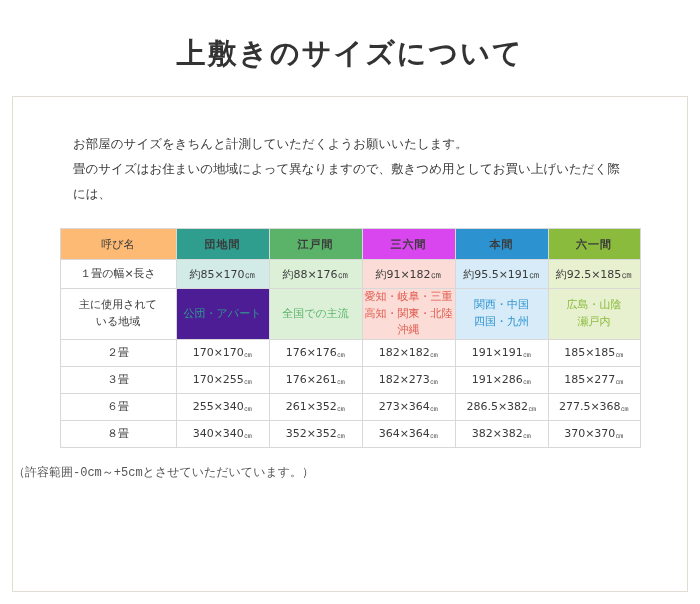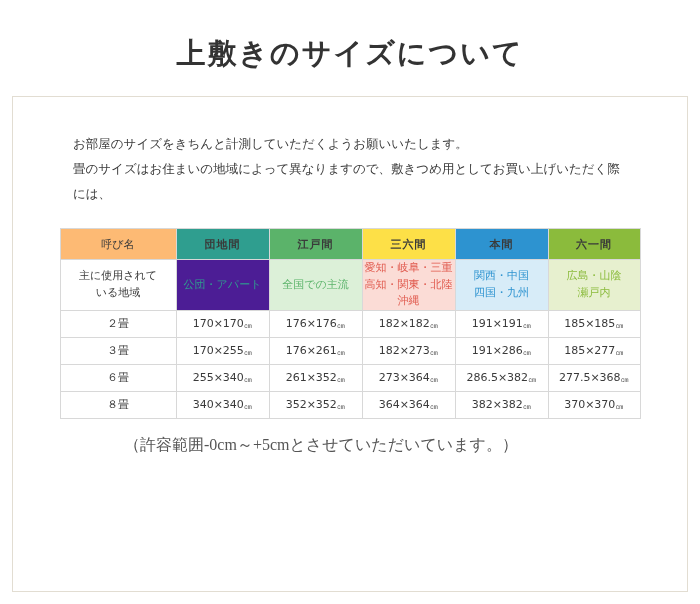--- a/index.html
+++ b/index.html
@@ -110,25 +110,25 @@
   .jo-label .unit {
     font-size: 11px;
   }
   .cm {
     font-size: 8.5px;
     vertical-align: baseline;
     position: relative;
     top: 1px;
   }
   .note {
-    text-align: center;
-    font-size: 16px;
+    text-align: left;
+    font-size: 12px;
     color: #555555;
     padding: 16px 58px 0 0;
-    font-family: Liberation Serif, serif;
+    font-family: Liberation Mono, monospace;
   }
 </style>
 </head>
 <body>
 
 <div class="page">
 
   <div class="title">上敷きのサイズについて</div>
 
   <div class="frame">
@@ -145,23 +145,31 @@
           <col class="c2">
           <col class="c3">
           <col class="c4">
           <col class="c5">
       </colgroup>
       <tbody id="table-body">
           <tr>
             <td class="hd hd-label">呼び名</td>
             <td class="hd" style="background:#2f9e8f">団地間</td>
             <td class="hd" style="background:#5bb36a">江戸間</td>
-            <td class="hd" style="background:#fde047">三六間</td>
+            <td class="hd" style="background:#d946ef">三六間</td>
             <td class="hd" style="background:#2d93d0">本間</td>
             <td class="hd" style="background:#8bbb3c">六一間</td>
+          </tr>
+          <tr>
+            <td class="row-label">１畳の幅×長さ</td>
+            <td class="tint" style="background:#d3ebe6">約85×170㎝</td>
+            <td class="tint" style="background:#dcf0d8">約88×176㎝</td>
+            <td class="tint" style="background:#fbdcd6">約91×182㎝</td>
+            <td class="tint" style="background:#d7ecf8">約95.5×191㎝</td>
+            <td class="tint" style="background:#e7f0cf">約92.5×185㎝</td>
           </tr>
           <tr>
             <td class="row-label">主に使用されて<br>いる地域</td>
             <td class="region" style="background:#4c1d95;color:#2f9e8f">公団・アパート</td>
             <td class="region" style="background:#dcf0d8;color:#5bb36a">全国での主流</td>
             <td class="region" style="background:#fbdcd6;color:#e05a4e">愛知・岐阜・三重<br>高知・関東・北陸<br>沖縄</td>
             <td class="region" style="background:#d7ecf8;color:#2d93d0">関西・中国<br>四国・九州</td>
             <td class="region" style="background:#e7f0cf;color:#8bbb3c">広島・山陰<br>瀬戸内</td>
           </tr>
           <tr class="data-row">

